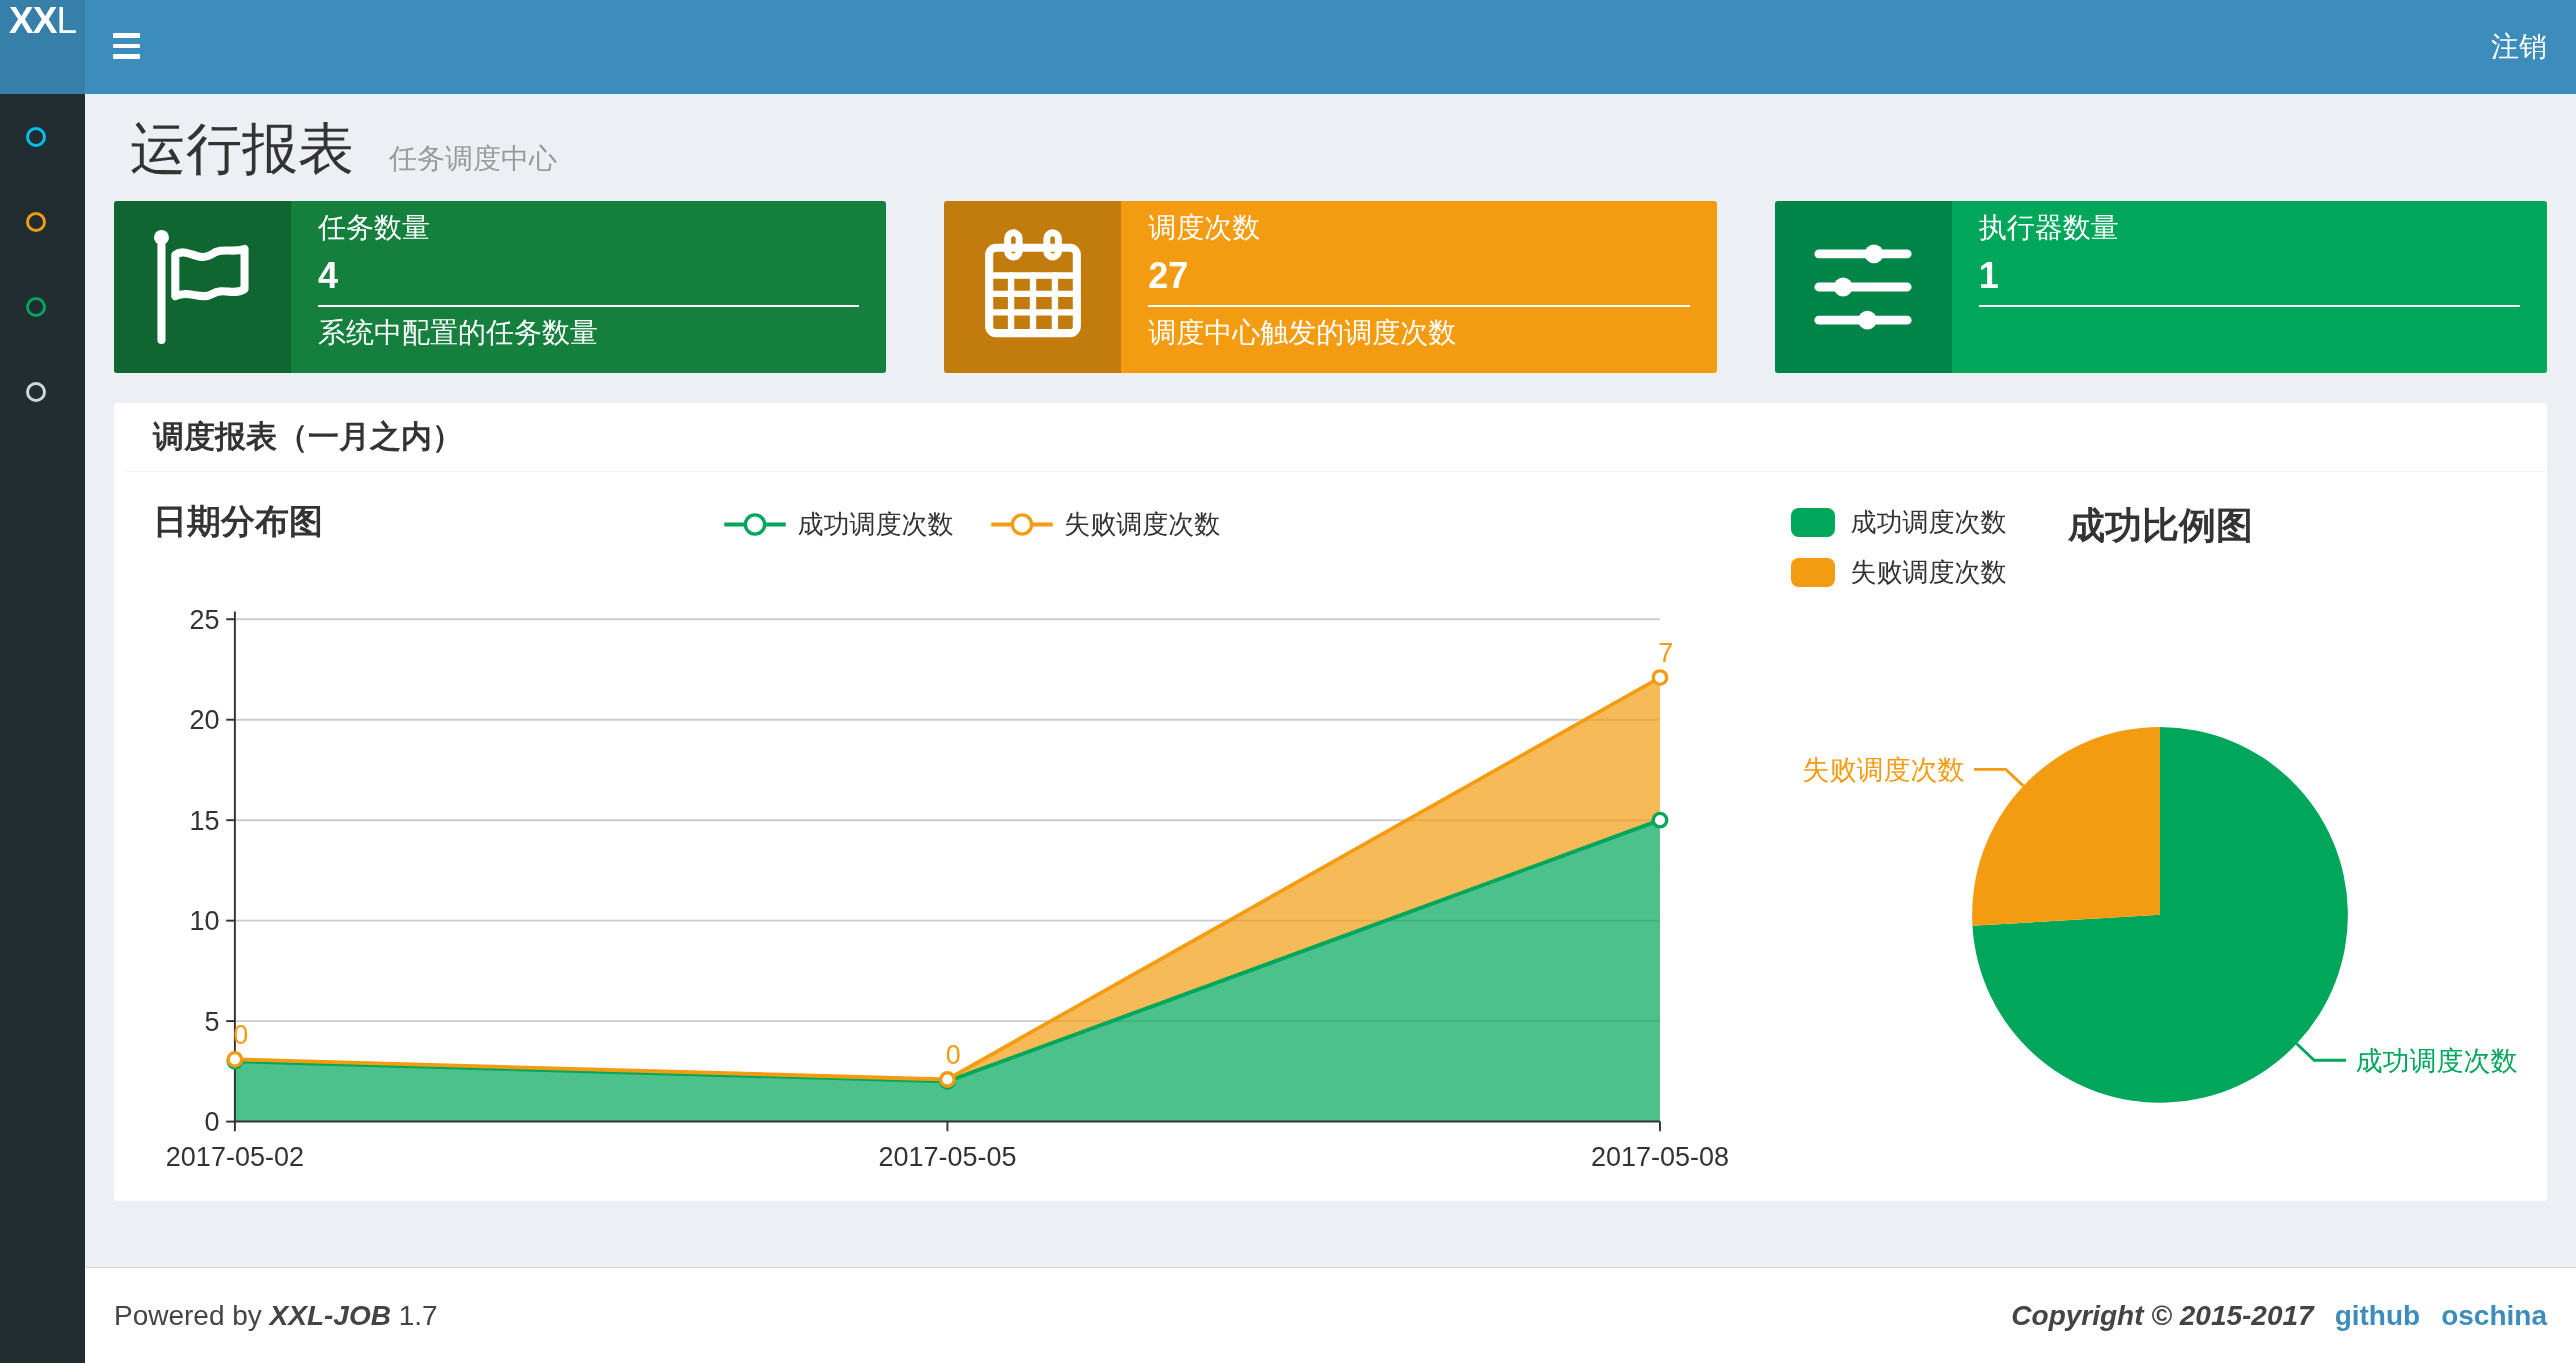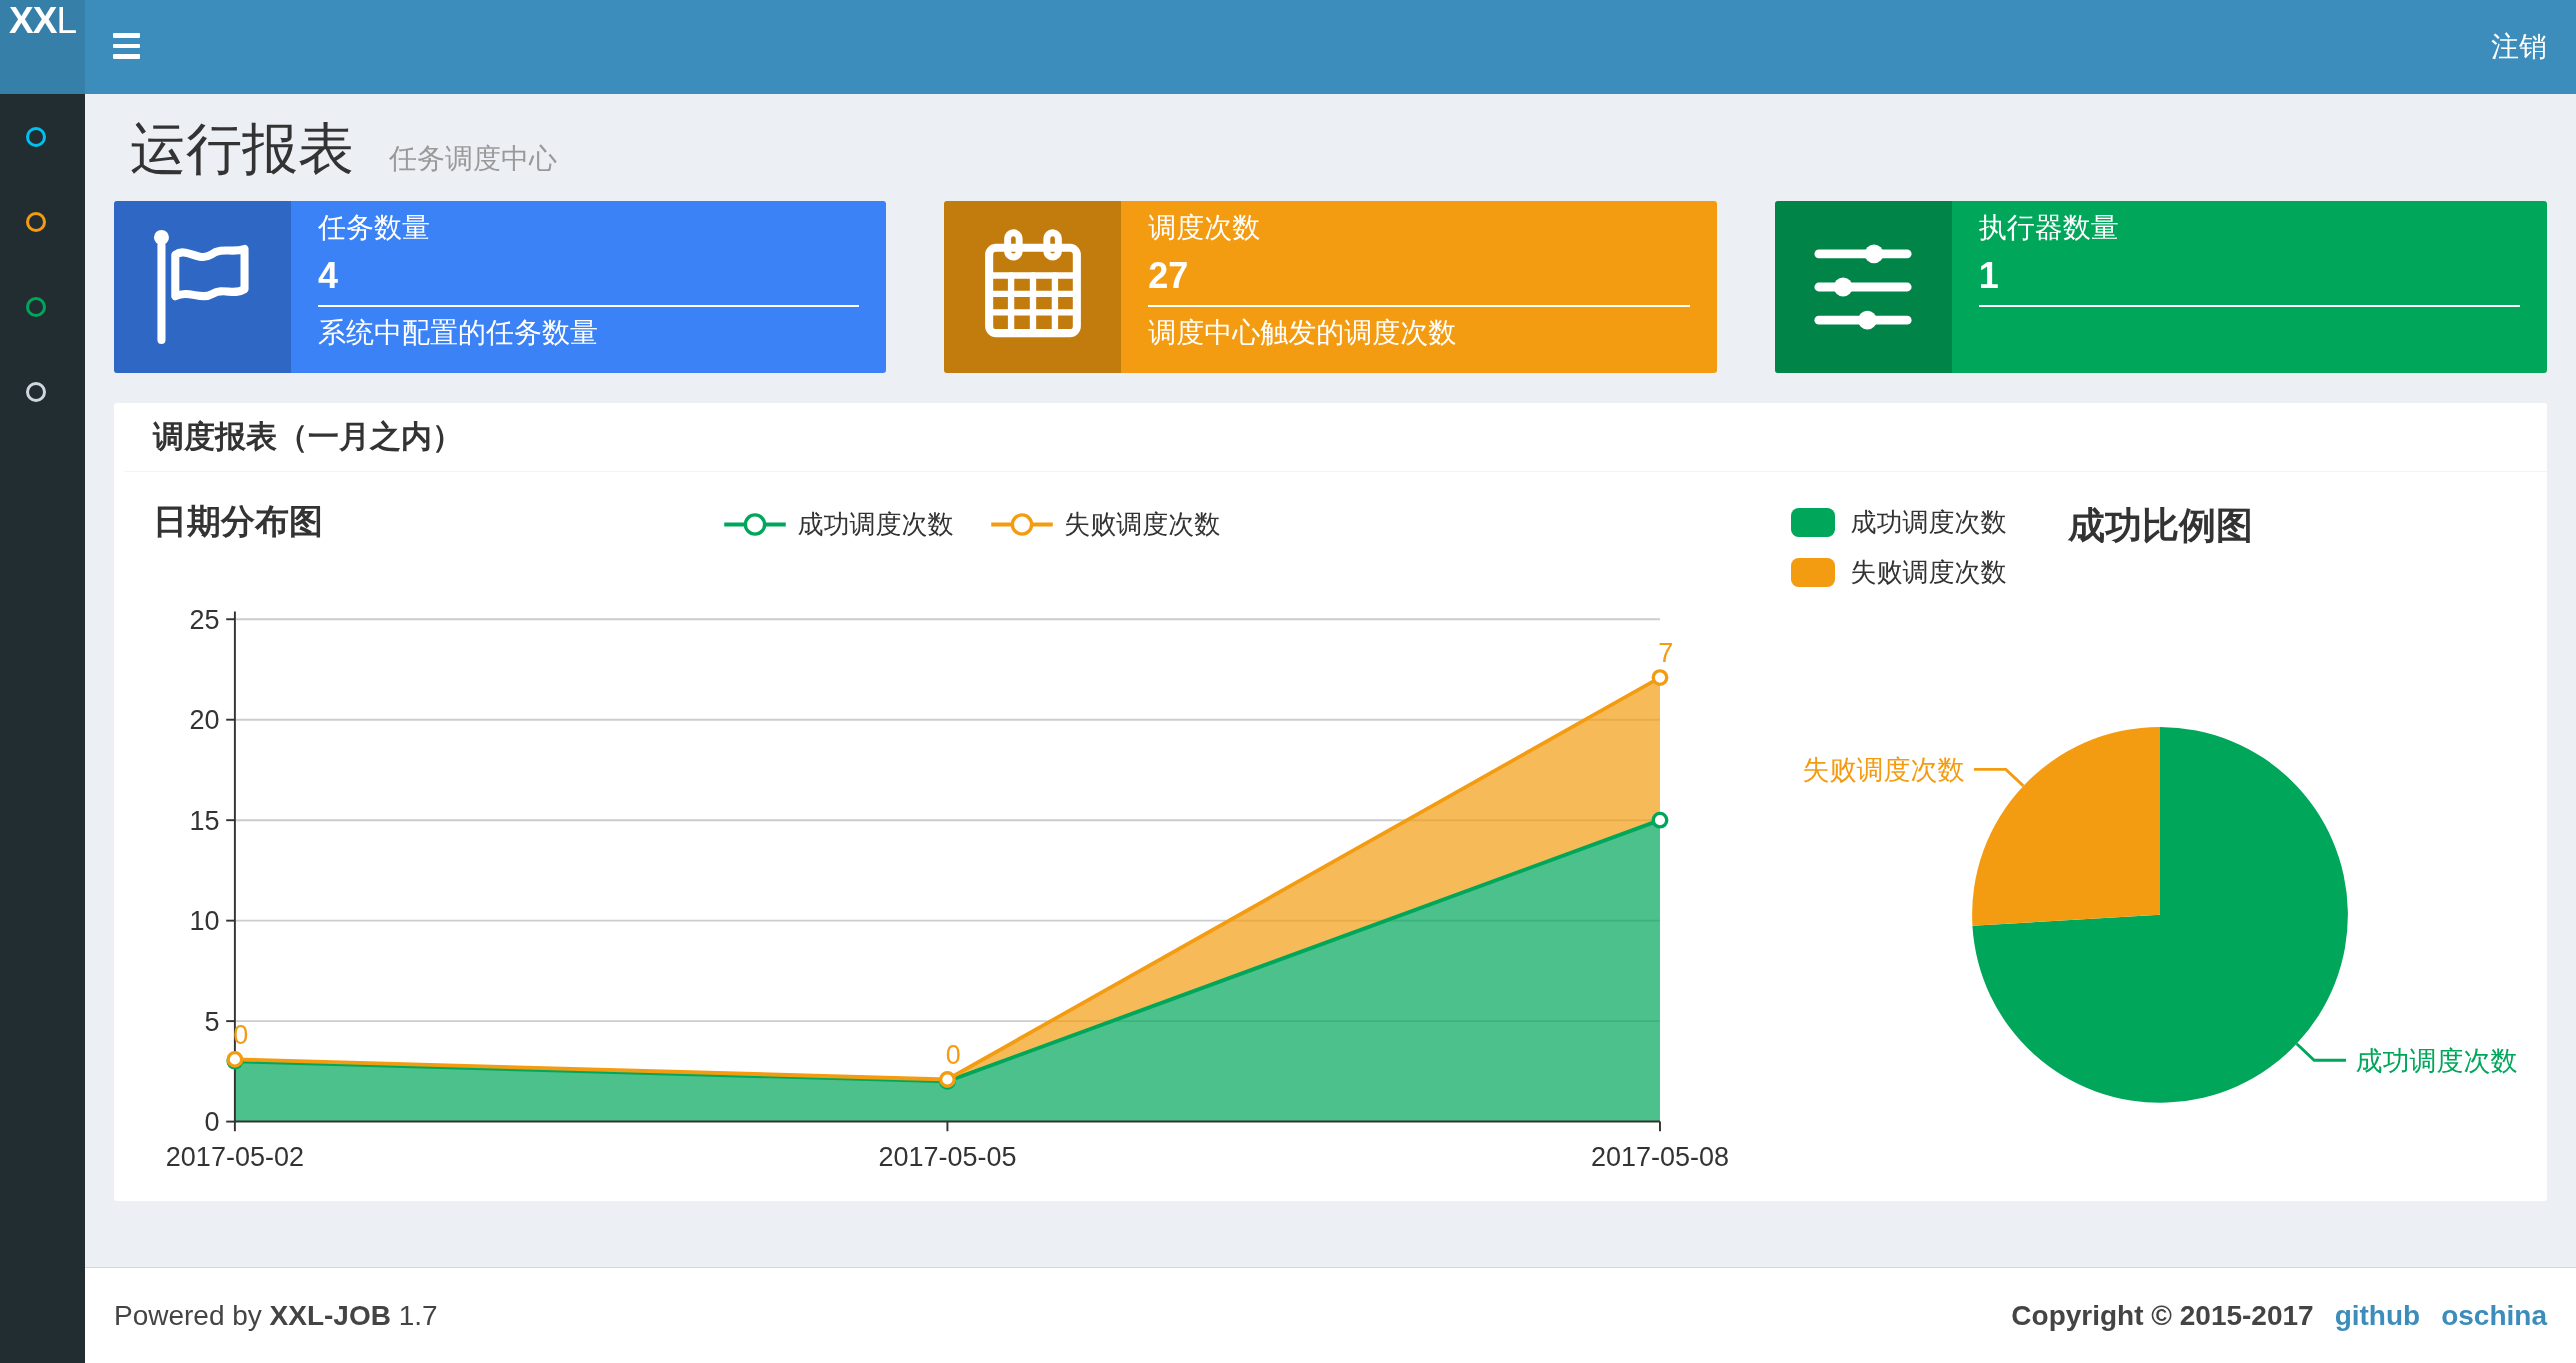--- a/index.html
+++ b/index.html
@@ -47,21 +47,21 @@
 
   .pie-legend { position:absolute; left:1667px; top:33px; display:flex; flex-direction:column; gap:15.4px; }
   .pie-legend .row { display:flex; align-items:center; gap:15.4px; cursor:pointer; }
   .swatch { width:44px; height:29px; border-radius:7.7px; }
   .pie-legend .txt { font-size:26px; color:#333; }
   .pie-title { position:absolute; left:1892px; top:29px; width:289px; text-align:center; font-size:37px; font-weight:700; color:#333; }
 
   .footer { position:absolute; left:85px; right:0; top:1267px; height:96px; background:#fff; border-top:1.9px solid #d2d6de; display:flex; align-items:center; justify-content:space-between; padding:0 29px; font-size:28px; color:#444; }
   .footer .left span { margin-right:7.7px; }
   .footer .right { display:flex; gap:21px; align-items:center; }
-  .footer b { color:#444; }
+  .footer b { color:#444;font-style:italic; }
   .footer a { color:#3c8dbc; text-decoration:none; font-weight:600; }
 
   svg text { font-family:"Liberation Sans", sans-serif; }
 </style>
 </head>
 <body>
 
 <div id="app">
 
   <div class="navbar">
@@ -90,21 +90,21 @@
     <div class="side-item">
         <span class="ring" style="border-color: rgb(210, 214, 222);"></span>
       </div>
   </div>
 
   <div class="page-header">
     <h1>运行报表</h1><small>任务调度中心</small>
   </div>
 
   <div class="stats">
-    <div class="stat" style="background: #3b82f6;">
+    <div class="stat" style="background: #15803d;">
       <div class="stat-icon">
         <svg width="114" height="120" viewBox="0 0 96 104" fill="none" stroke="#fff" stroke-width="7" stroke-linecap="round" stroke-linejoin="round">
           <line x1="12" y1="16" x2="12" y2="98"></line>
           <circle cx="12" cy="9" r="6.5" fill="#fff" stroke="none"></circle>
           <path d="M24 24 C34 17 44 31 55 24 C65 17 73 23 84 19 L84 54 C74 60 66 52 56 58 C46 64 36 54 24 60 Z"></path>
         </svg>
       </div>
       <div class="stat-body">
         <div class="stat-title">任务数量</div>
         <div class="stat-value">4</div>

